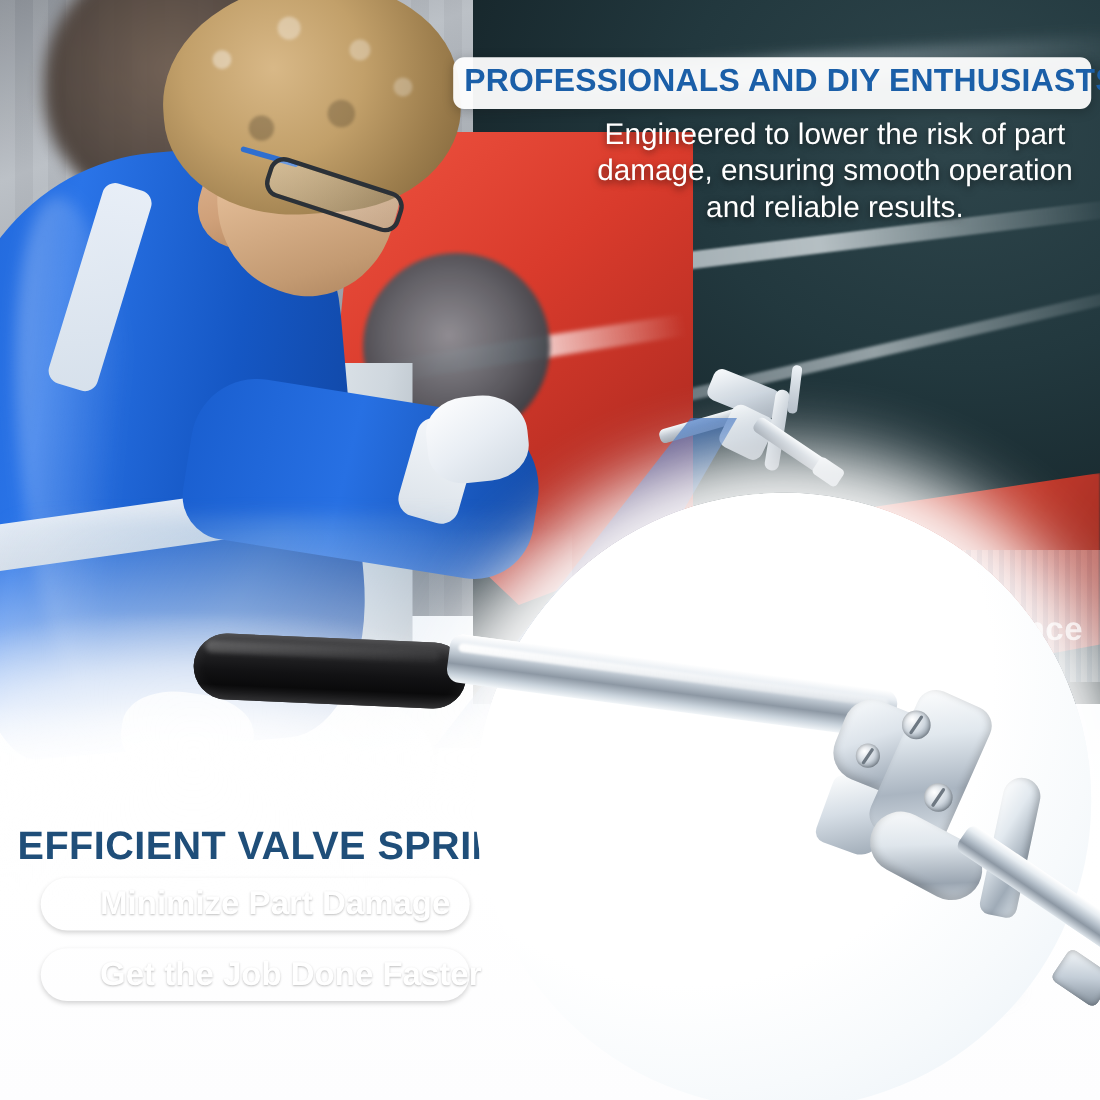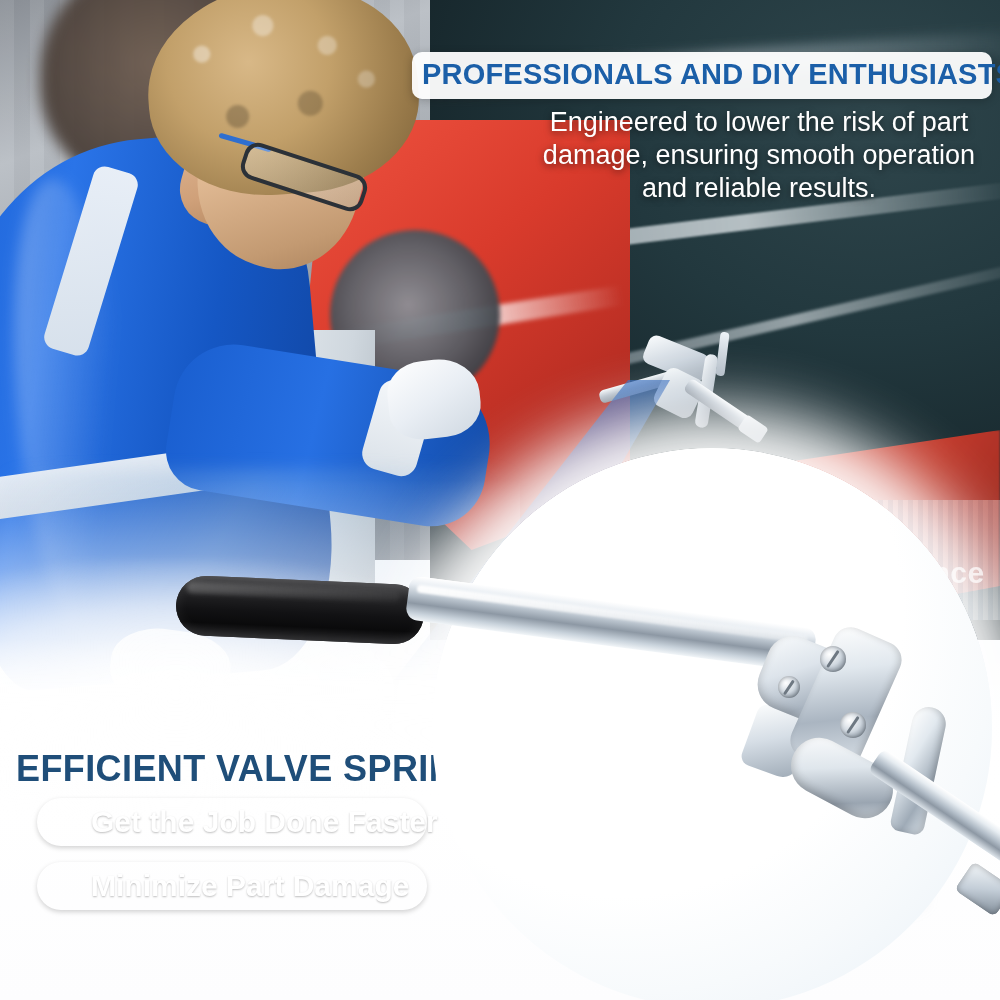--- a/index.html
+++ b/index.html
@@ -491,24 +491,24 @@
       <span>PROFESSIONALS AND DIY ENTHUSIASTS</span>
     </div>
   </div>
 
   <div class="subcopy">Engineered to lower the risk of part damage, ensuring smooth operation and reliable results.</div>
 
   <div class="product-title">EFFICIENT VALVE SPRING ASSEMBLY TOOL</div>
 
   <div class="pills">
     <div class="pill">
-      <span>Get the Job Done Faster</span>
+      <span>Minimize Part Damage</span>
     </div>
     <div class="pill">
-      <span>Minimize Part Damage</span>
+      <span>Get the Job Done Faster</span>
     </div>
   </div>
 
   <div class="sphere-front"></div>
 
   <div class="tool">
     <div class="grip"></div>
     <div class="shaft"></div>
     <div class="jaw"></div>
     <div class="elbow"></div>

